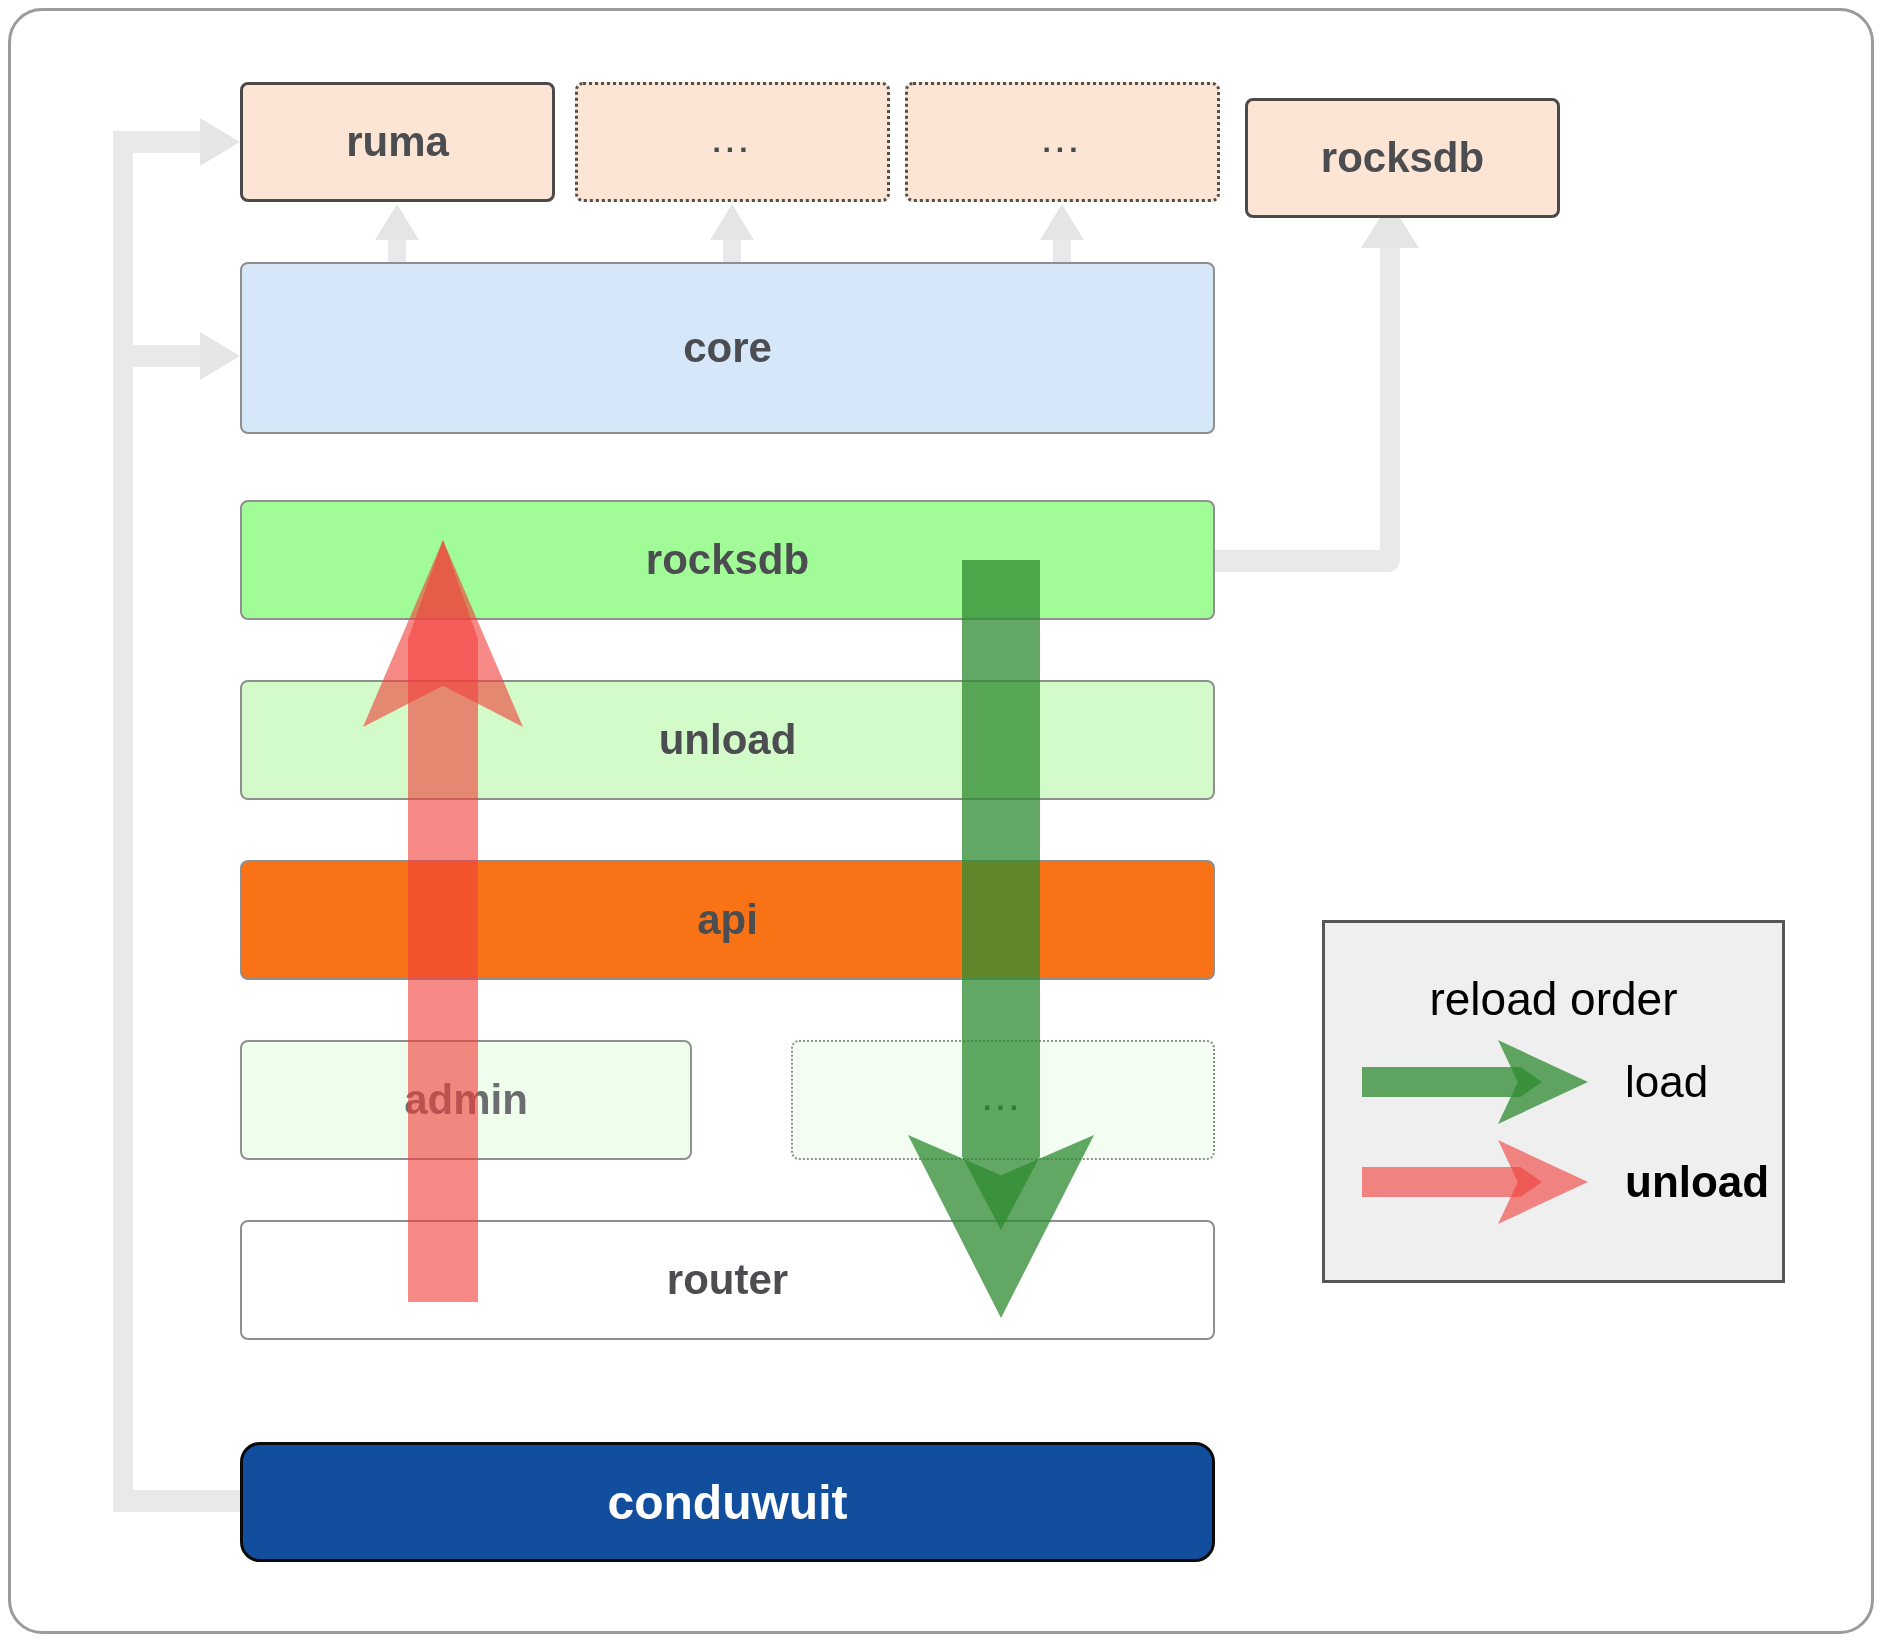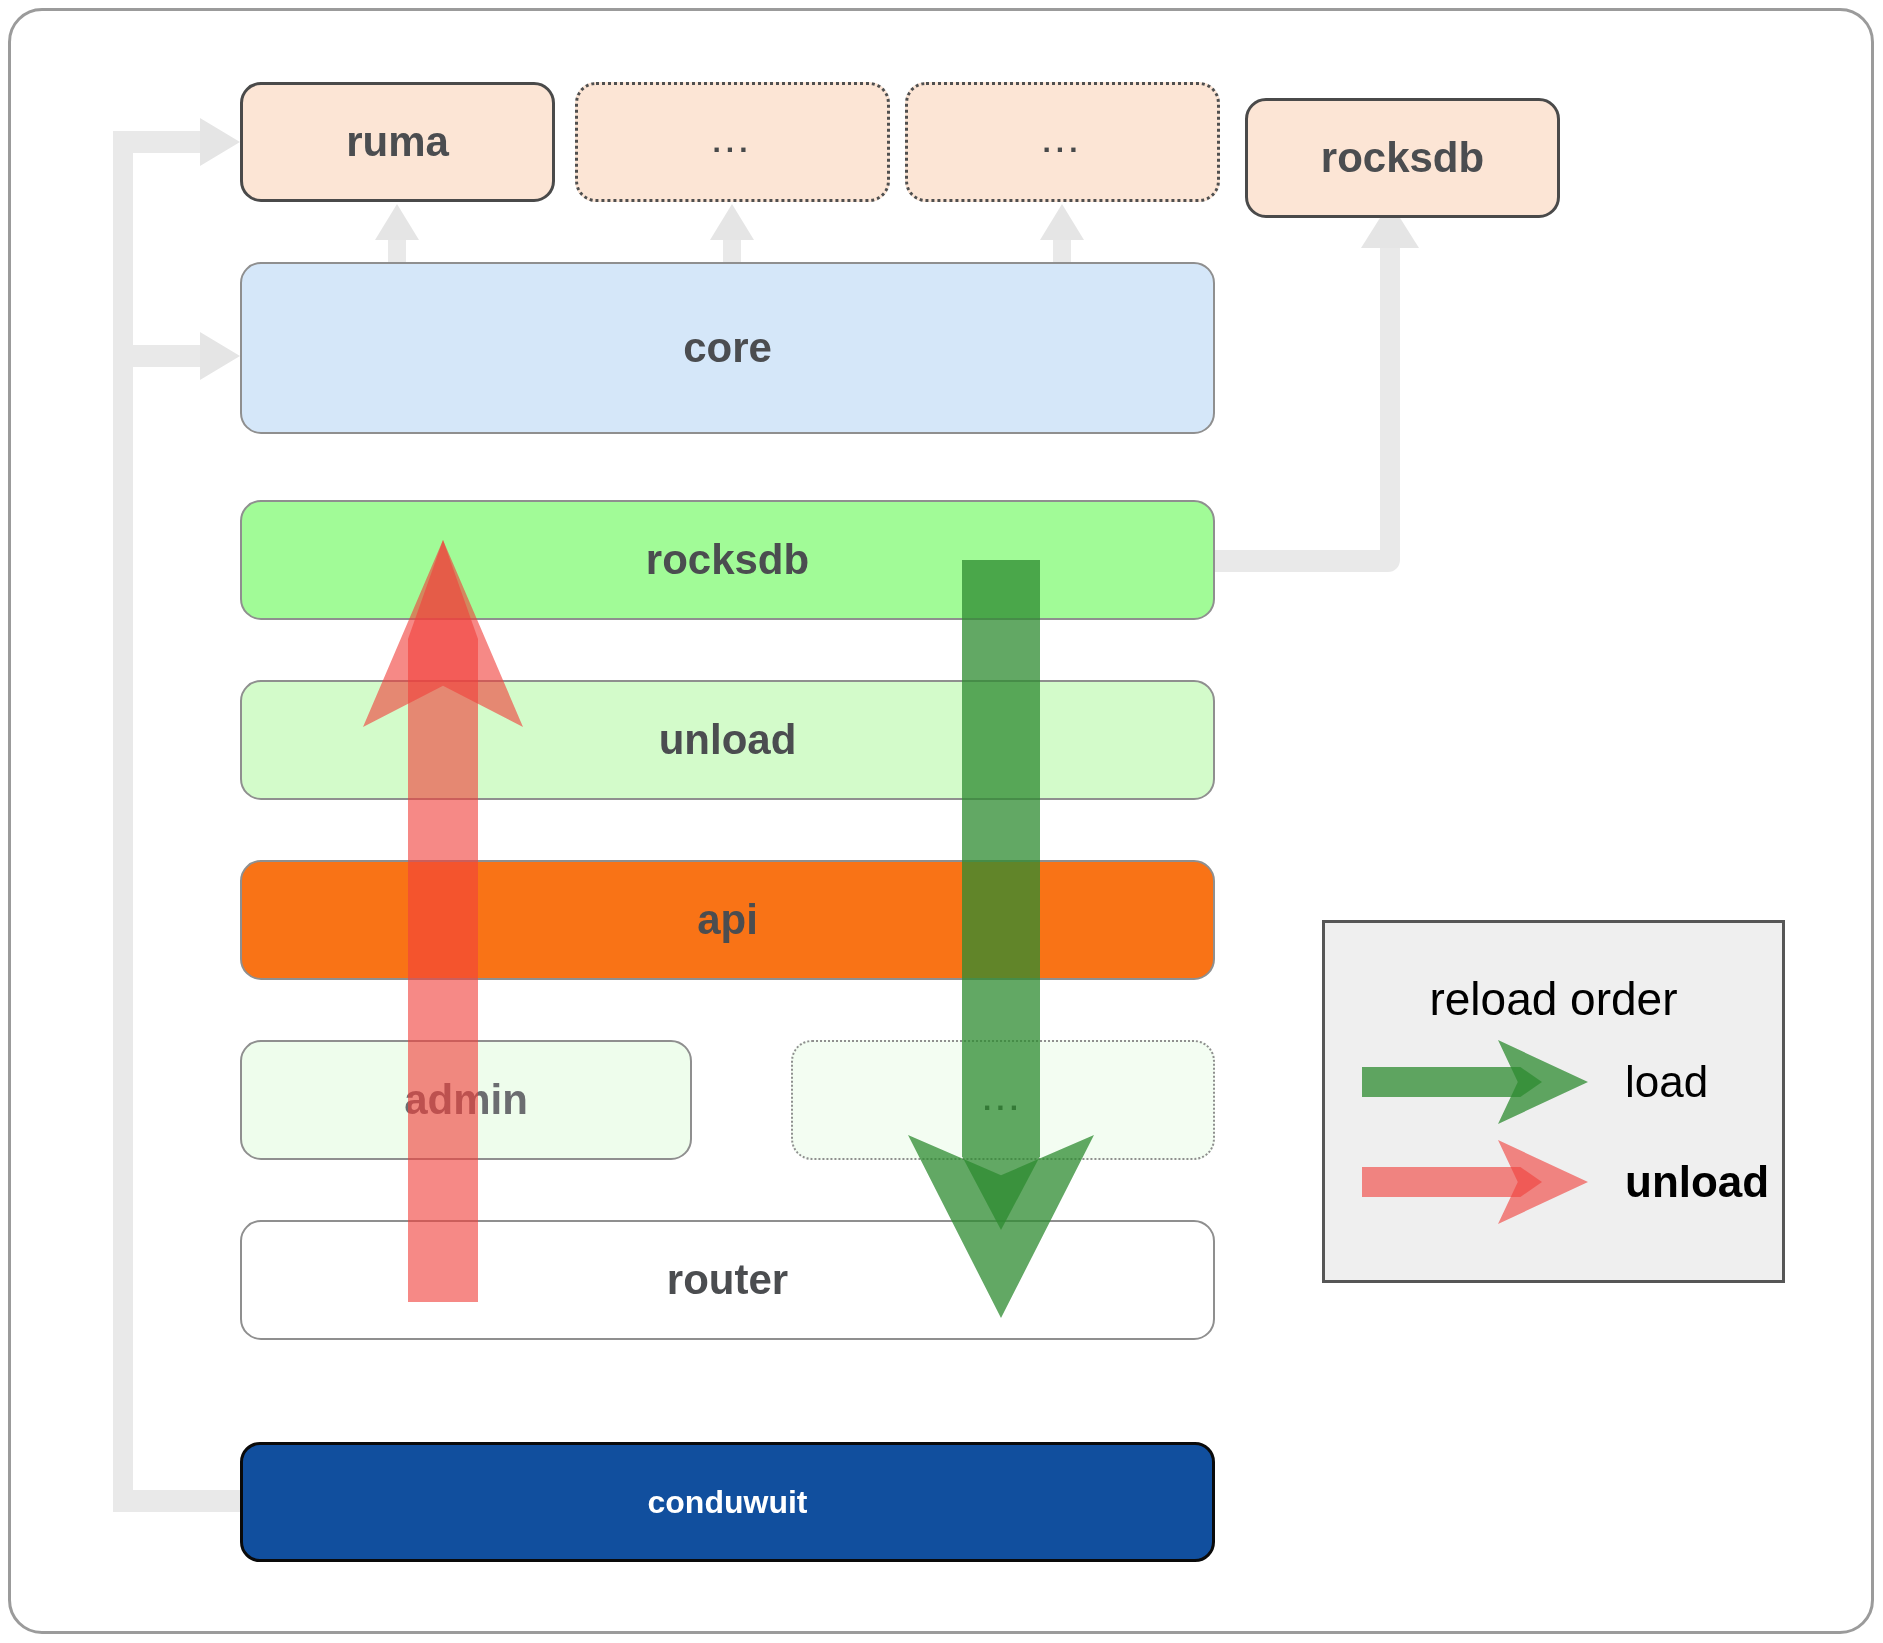--- a/index.html
+++ b/index.html
@@ -5,39 +5,39 @@
   html,body{margin:0;padding:0;background:#ffffff;}
   .canvas{position:relative;width:1883px;height:1643px;background:#ffffff;overflow:hidden;
           font-family:"Liberation Sans","DejaVu Sans",sans-serif;}
   .abs{position:absolute;box-sizing:border-box;}
 
   
   .frame{left:8px;top:8px;width:1866px;height:1626px;border:3px solid #9b9b9b;border-radius:34px;}
 
   
   .bx{display:flex;align-items:center;justify-content:center;
-      font-size:42px;font-weight:600;color:#4b4d50;border-radius:21px;}
+      font-size:42px;font-weight:600;color:#4b4d50;border-radius:8px;}
   .peach{background:#fce5d5;border:3px solid #4a4a4a;}
   .peach.dotted{border:3px dotted #4f4f4f;}
   .soft{border:2px solid #8f8f8f;}
   .soft.dotted{border:2px dotted #8f8f8f;}
 
   #box-ruma   {left:240px;top:82px;width:315px;height:120px;}
   #box-ext1   {left:575px;top:82px;width:315px;height:120px;}
   #box-ext2   {left:905px;top:82px;width:315px;height:120px;}
   #box-rocksdb{left:1245px;top:82px;width:315px;height:120px;margin-top:16px;}
   #box-core    {left:240px;top:262px;width:975px;height:172px;background:#d5e7f9;}
   #box-database{left:240px;top:500px;width:975px;height:120px;background:#a1fb97;}
   #box-service {left:240px;top:680px;width:975px;height:120px;background:#d3fbca;}
   #box-api     {left:240px;top:860px;width:975px;height:120px;background:#f97316;}
   #box-admin   {left:240px;top:1040px;width:452px;height:120px;background:#eefdec;color:#6b6d70;}
   #box-adminext{left:791px;top:1040px;width:424px;height:120px;background:#f3fdf2;}
   #box-router  {left:240px;top:1220px;width:975px;height:120px;background:#ffffff;}
   #box-conduwuit{left:240px;top:1442px;width:975px;height:120px;background:#114f9e;
-                 border:3px solid #0a0a0a;border-radius:20px;color:#ffffff;font-size:32px;justify-content:center;}
+                 border:3px solid #0a0a0a;border-radius:20px;color:#ffffff;font-size:48px;justify-content:center;}
 
   .dots{font-weight:700;font-size:30px;letter-spacing:5px;line-height:8px;color:#47494a;}
 
   
   .gray{background:#e9e9e9;}
   .garrow-right{background:#e5e5e5;clip-path:polygon(0 0,100% 50%,0 100%);}
   .garrow-up{background:#e5e5e5;clip-path:polygon(50% 0,100% 100%,0 100%);}
   #cl-vert  {left:113px;top:133px;width:20px;height:1379px;border-top-left-radius:12px;}
   #cl-hruma {left:113px;top:131px;width:88px;height:22px;}
   #cl-aruma {left:200px;top:118px;width:40px;height:48px;}

